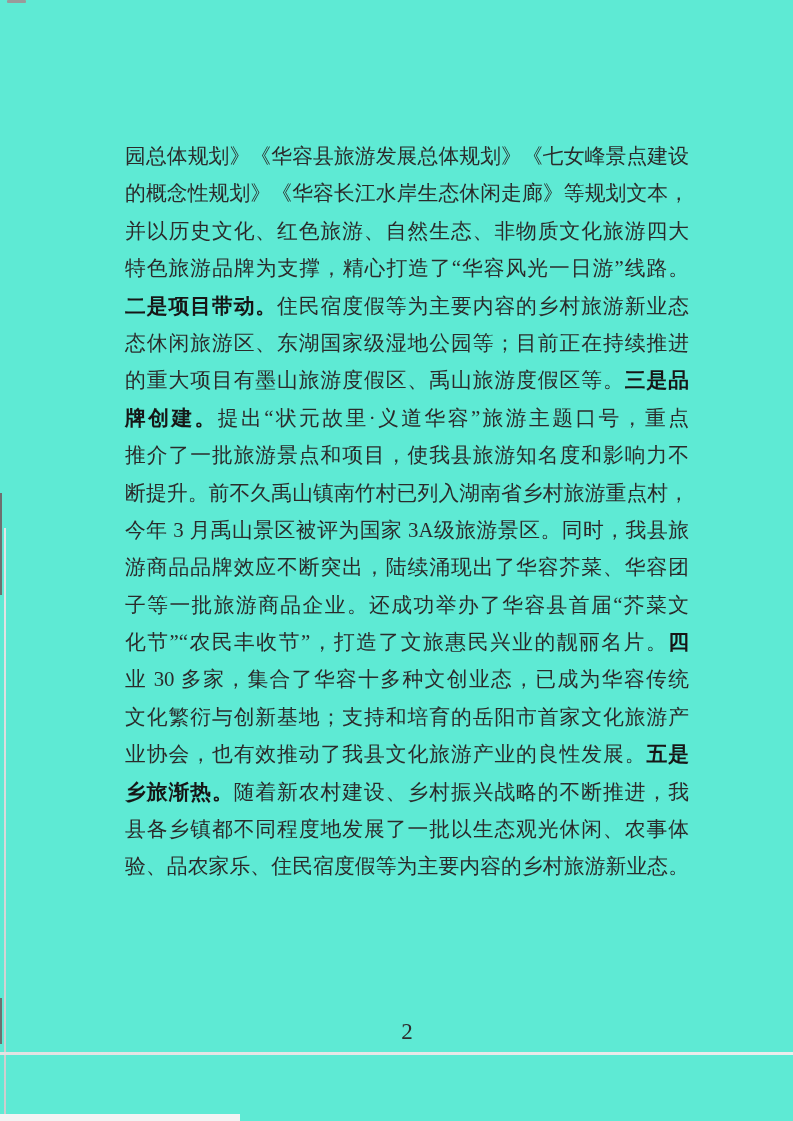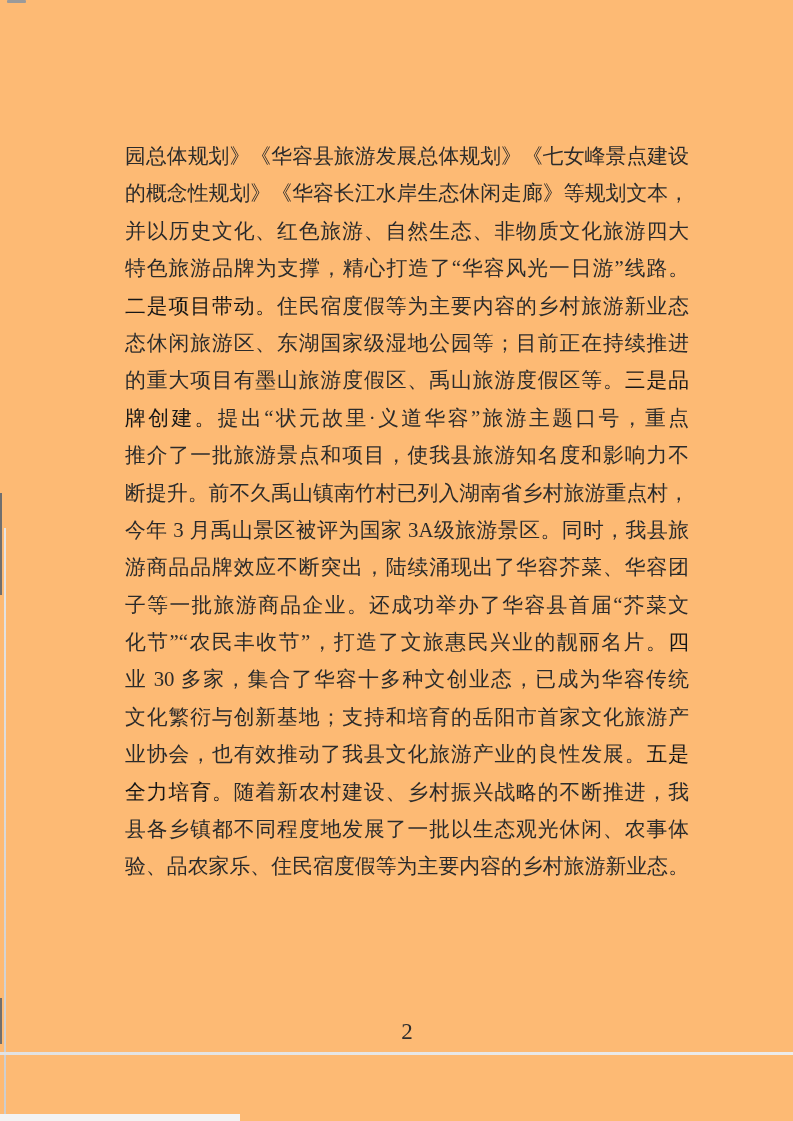--- a/index.html
+++ b/index.html
@@ -10,42 +10,42 @@
   body {
     width: 793px;
     height: 1121px;
     position: relative;
     overflow: hidden;
     font-family: "Liberation Serif", "DejaVu Serif", serif;
   }
   .page {
     position: absolute;
     inset: 0;
-    background: #fdba74;
+    background: #5eead4;
     padding-left: 44px;
   }
   
   .text-block {
     position: absolute;
     left: 125px;
     top: 137px;
     width: 564px;
   }
   .line {
     height: 37.4px;
     line-height: 37.4px;
     font-size: 20.8px;
     color: #2b2b2b;
     text-align: justify;
     text-align-last: justify;
     -moz-text-align-last: justify;
     overflow: visible;
   }
   .seg { font-weight: 400; }
-  .seg.b { font-weight: 400; color: #161616; margin-top: 16px; }
+  .seg.b { font-weight: 700; color: #161616; margin-top: 16px; }
 
   
   .page-number {
     position: absolute;
     left: 125px;
     top: 1015px;
     width: 564px;
     text-align: center;
     font-size: 23px;
     color: #2e2e2e;
@@ -97,21 +97,21 @@
       <div class="line"><span class="seg b">牌创建。</span><span class="seg">提出“状元故里·义道华容”旅游主题口号，重点</span></div>
       <div class="line"><span class="seg">推介了一批旅游景点和项目，使我县旅游知名度和影响力不</span></div>
       <div class="line"><span class="seg">断提升。前不久禹山镇南竹村已列入湖南省乡村旅游重点村，</span></div>
       <div class="line"><span class="seg">今年 3 月禹山景区被评为国家 3A级旅游景区。同时，我县旅</span></div>
       <div class="line"><span class="seg">游商品品牌效应不断突出，陆续涌现出了华容芥菜、华容团</span></div>
       <div class="line"><span class="seg">子等一批旅游商品企业。还成功举办了华容县首届“芥菜文</span></div>
       <div class="line"><span class="seg">化节”“农民丰收节”，打造了文旅惠民兴业的靓丽名片。</span><span class="seg b">四</span></div>
       <div class="line"><span class="seg">业 30 多家，集合了华容十多种文创业态，已成为华容传统</span></div>
       <div class="line"><span class="seg">文化繁衍与创新基地；支持和培育的岳阳市首家文化旅游产</span></div>
       <div class="line"><span class="seg">业协会，也有效推动了我县文化旅游产业的良性发展。</span><span class="seg b">五是</span></div>
-      <div class="line"><span class="seg b">全力培育。</span><span class="seg">随着新农村建设、乡村振兴战略的不断推进，我</span></div>
+      <div class="line"><span class="seg b">乡旅渐热。</span><span class="seg">随着新农村建设、乡村振兴战略的不断推进，我</span></div>
       <div class="line"><span class="seg">县各乡镇都不同程度地发展了一批以生态观光休闲、农事体</span></div>
       <div class="line"><span class="seg">验、品农家乐、住民宿度假等为主要内容的乡村旅游新业态。</span></div>
     </div>
 
   <div class="page-number">2</div>
 
   <div class="artifact scan-edge-dark-upper"></div>
   <div class="artifact scan-vertical-line"></div>
   <div class="artifact scan-edge-dark-lower"></div>
   <div class="artifact scan-horizontal-line"></div>

